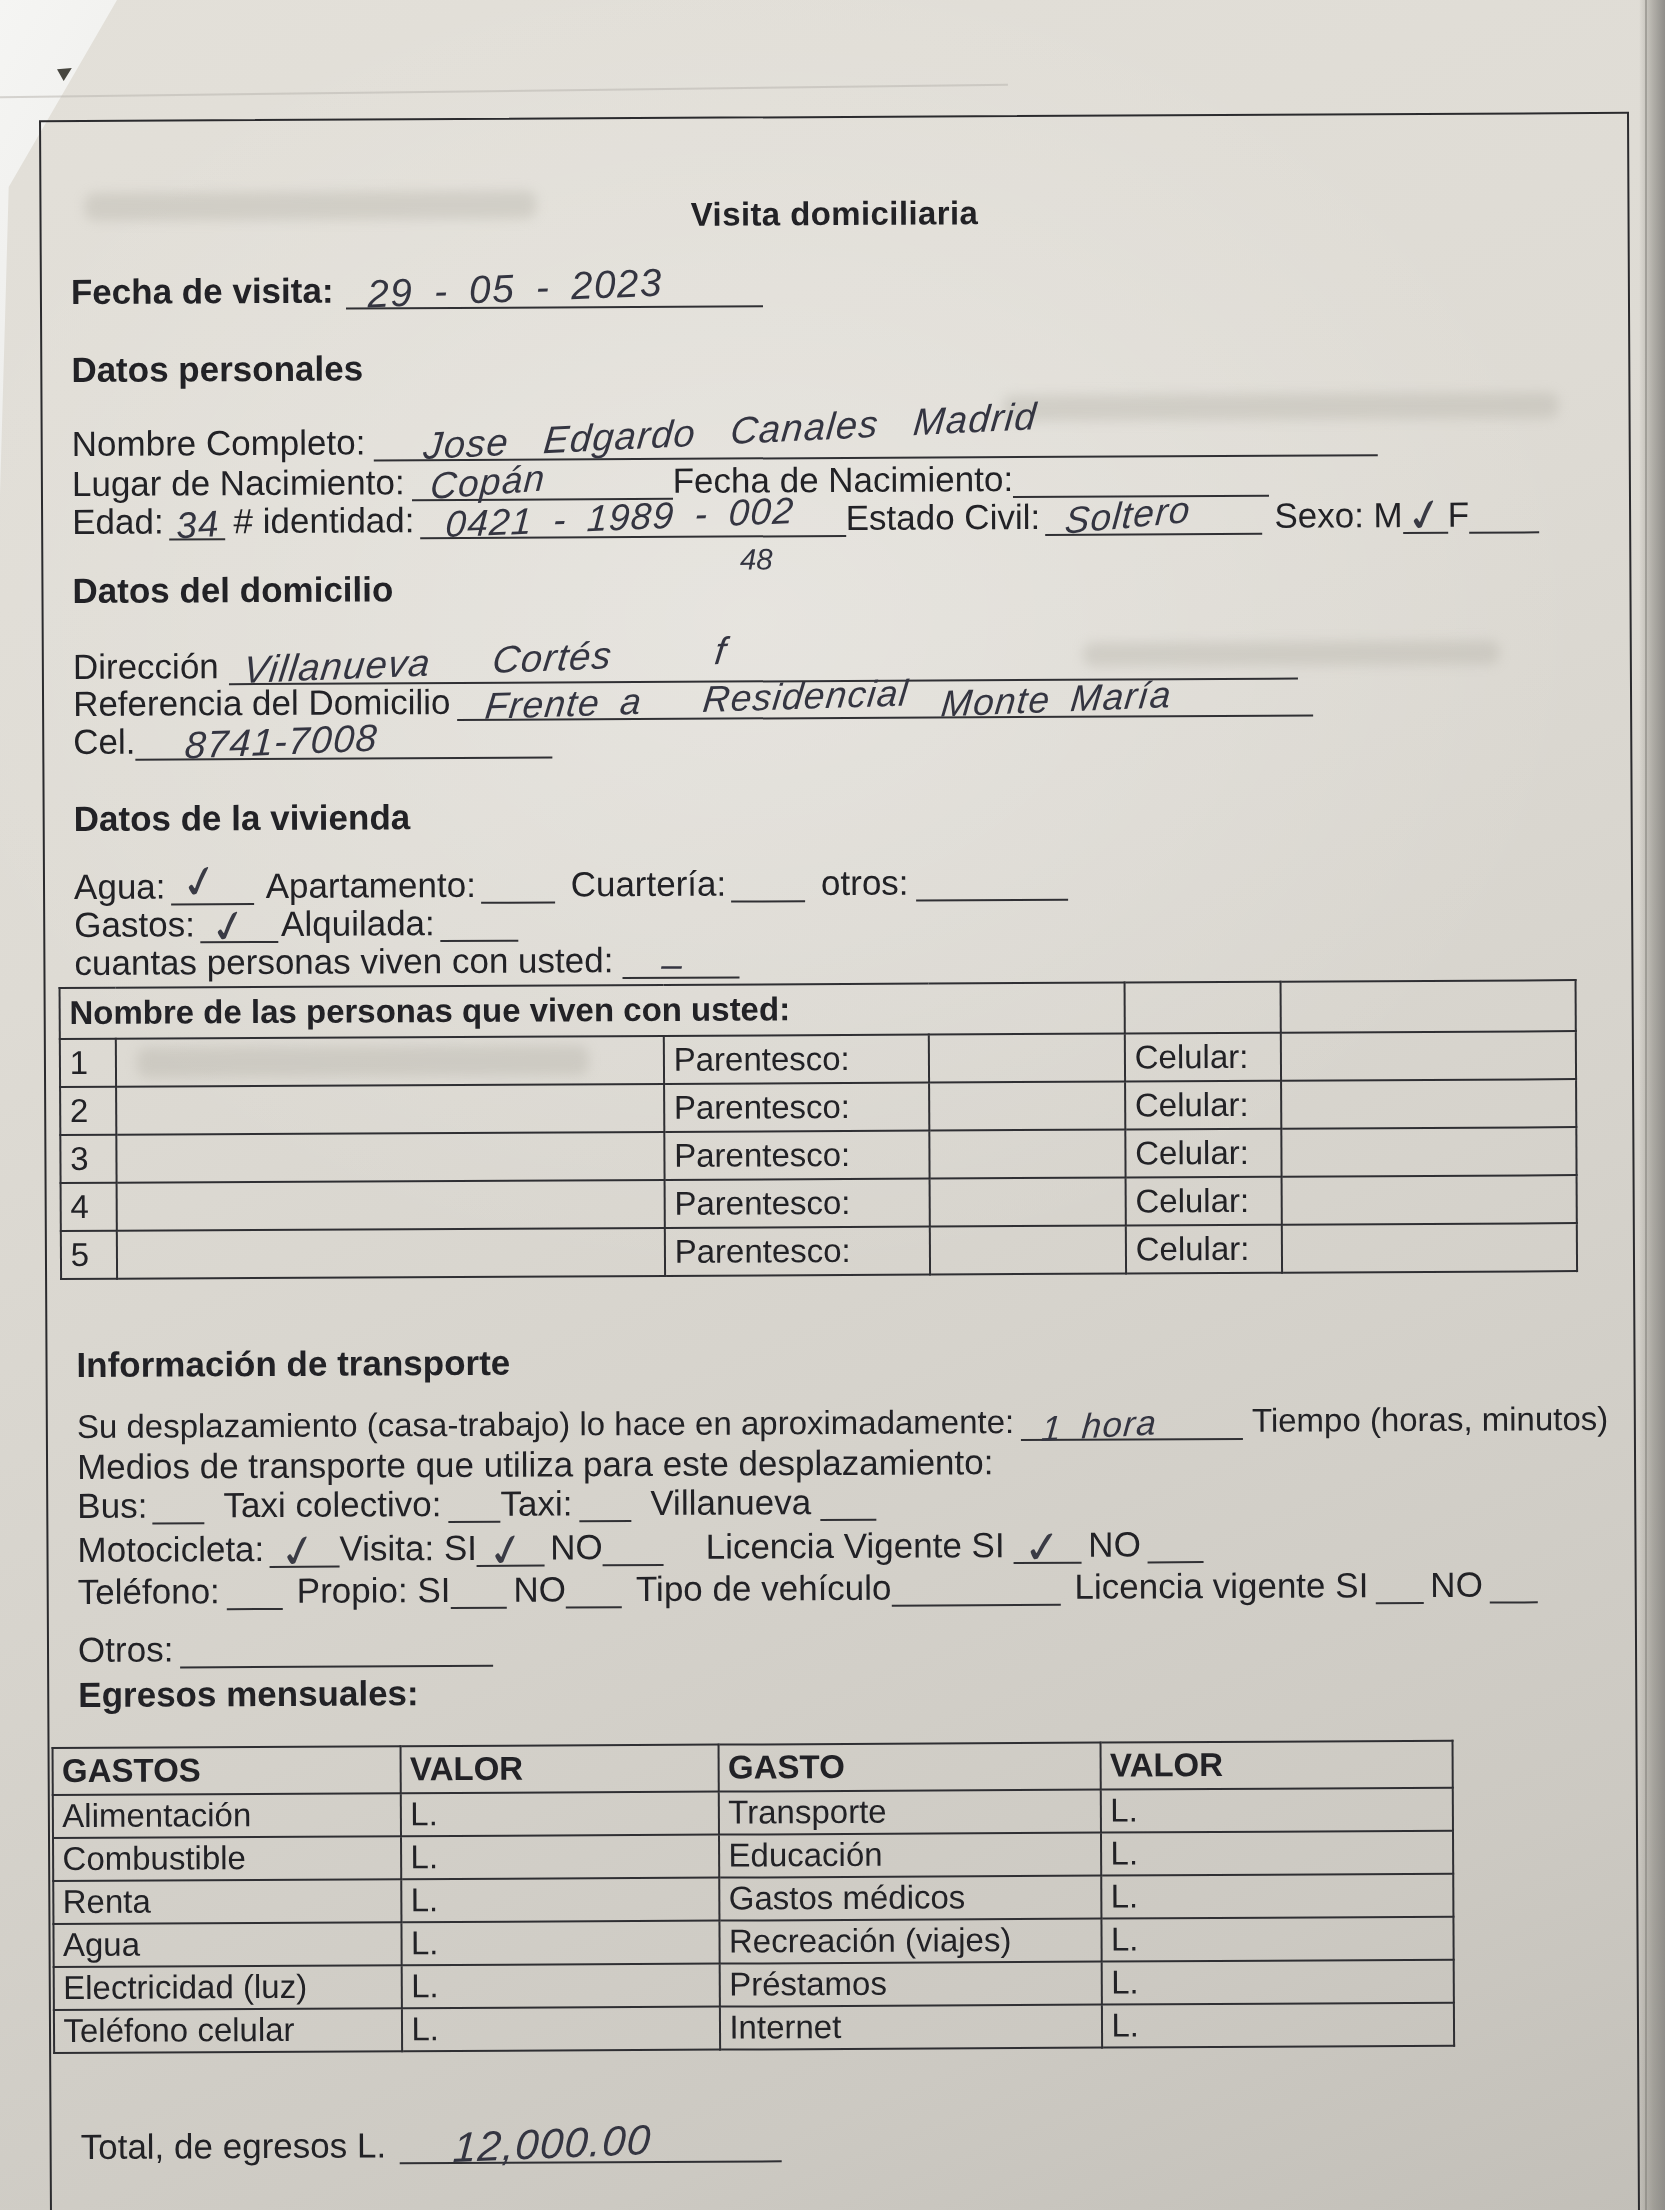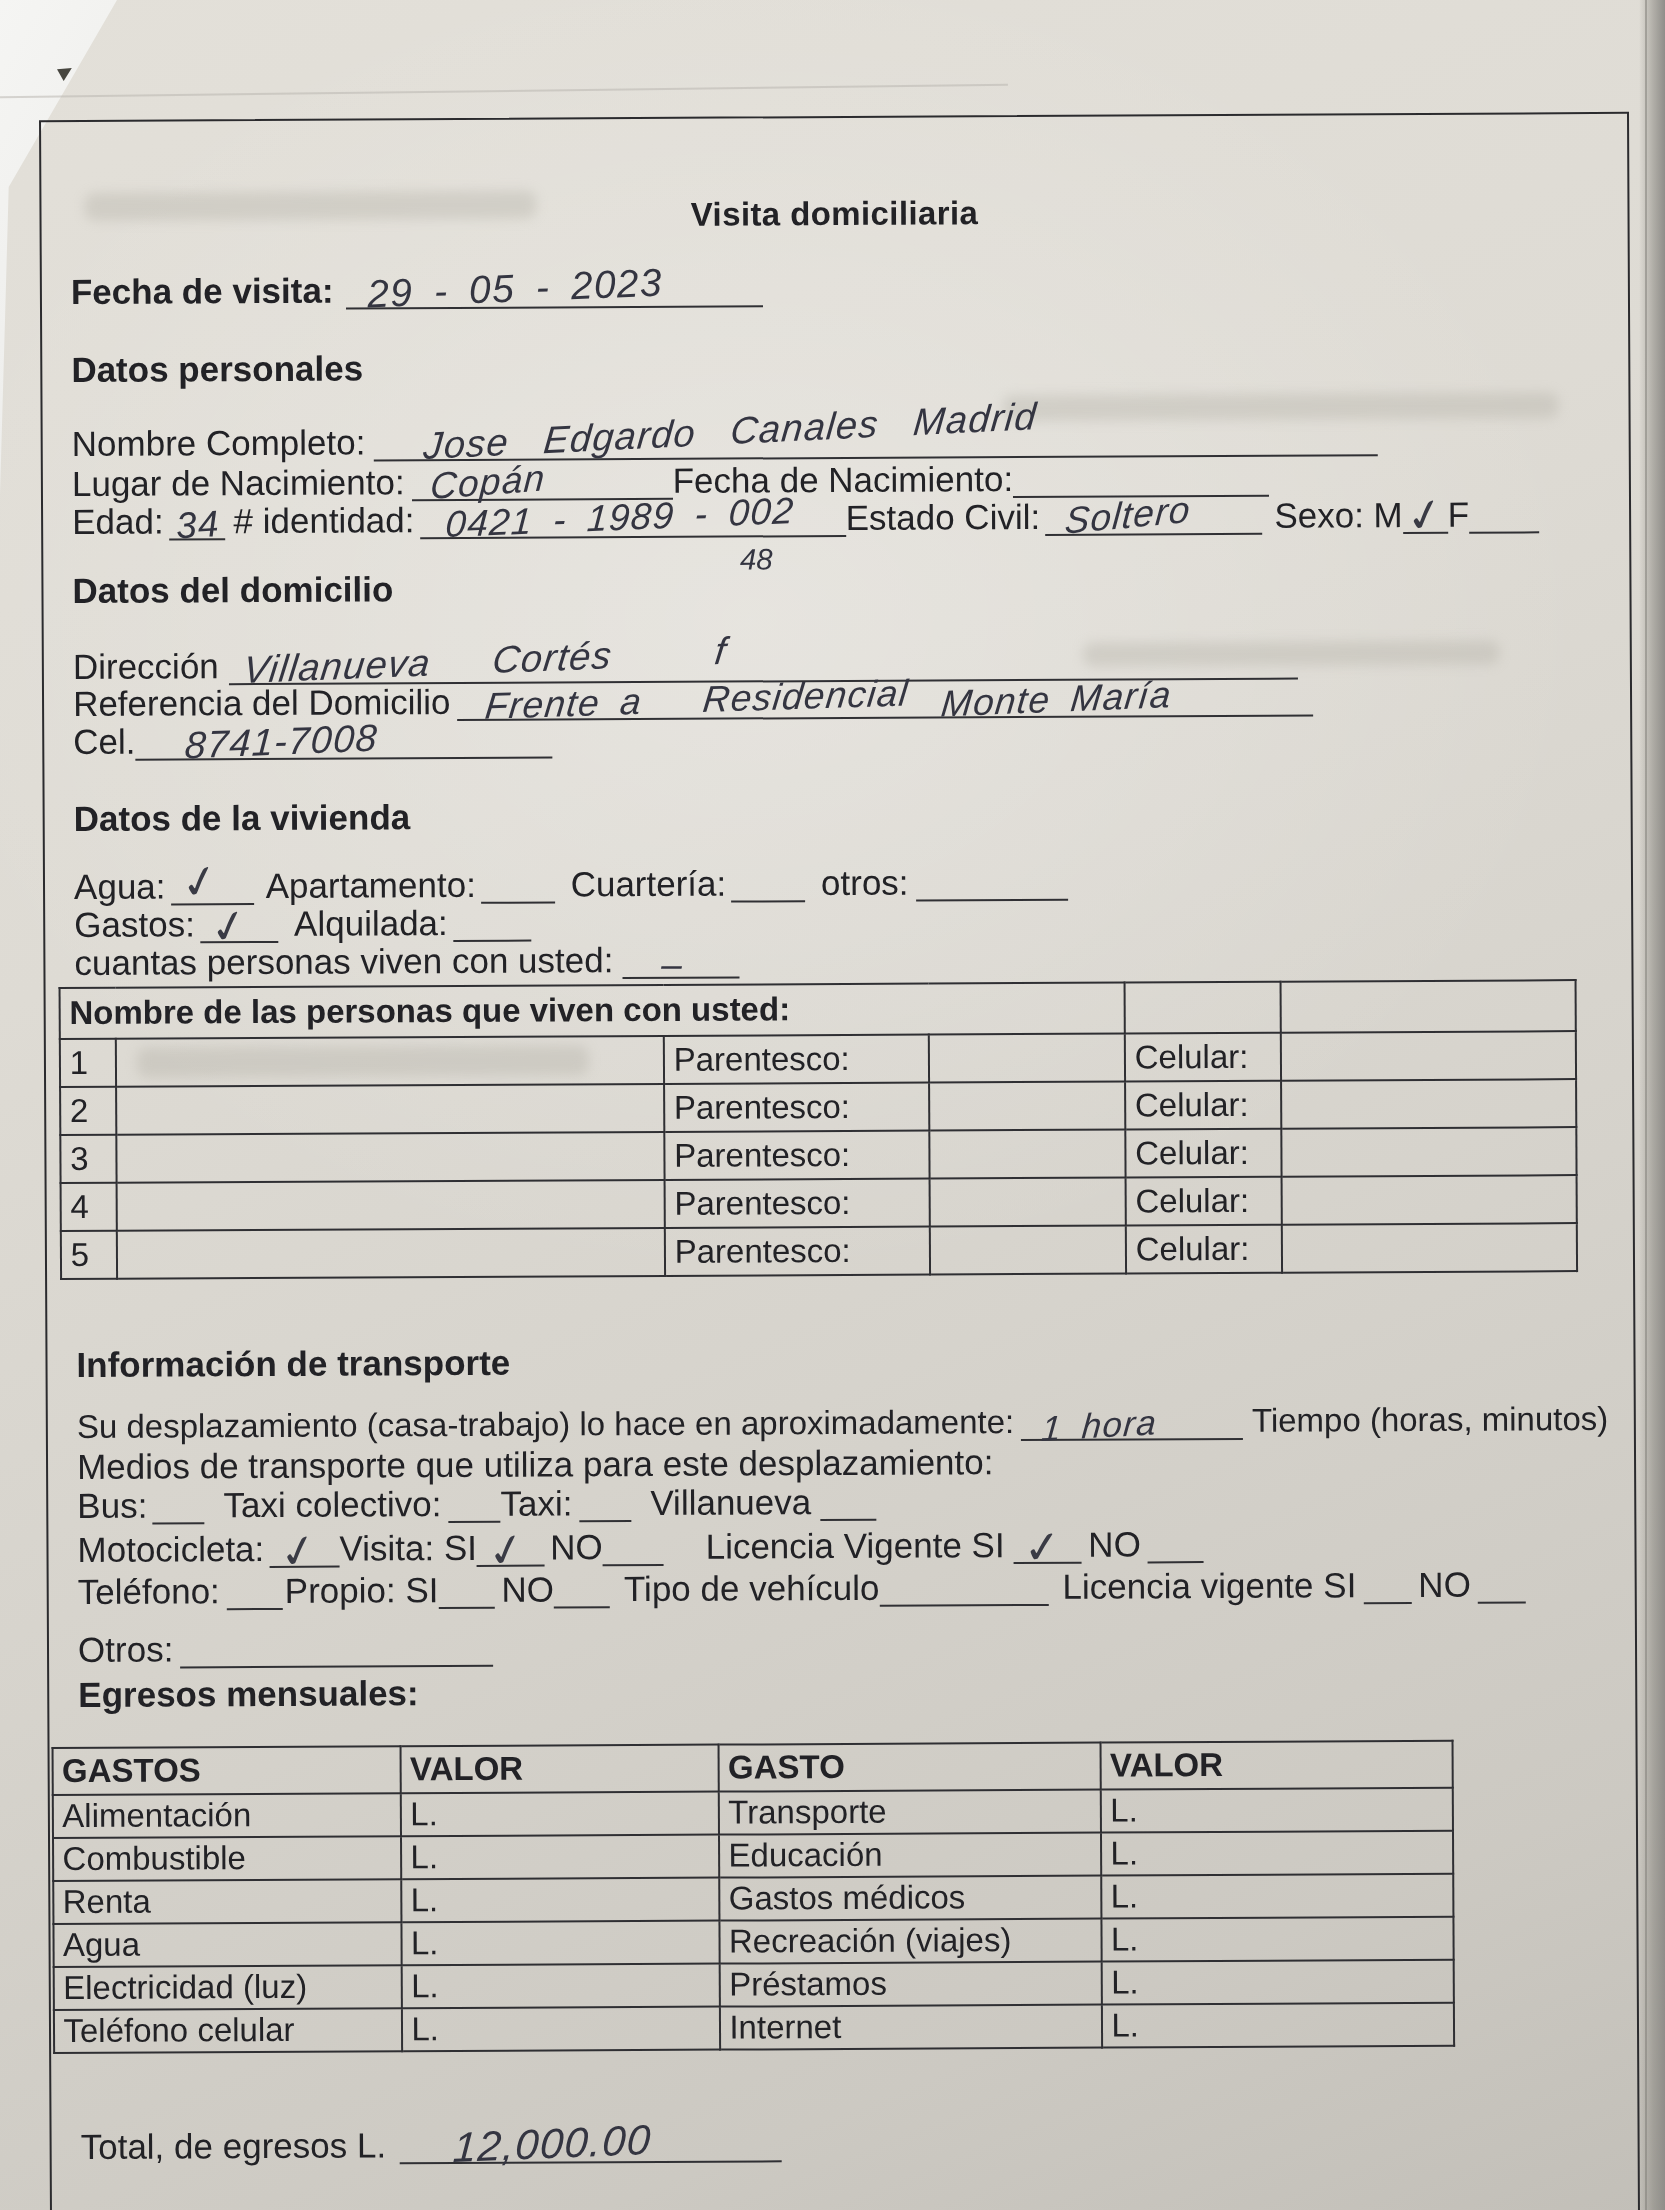--- a/index.html
+++ b/index.html
@@ -177,21 +177,21 @@
     <span class="ul" style="width:74px;margin-left:5.2px;"></span>
     <span style="margin-left:15.6px;">otros:</span>
     <span class="ul" style="width:152px;margin-left:7px;"></span>
   </div>
 
   <div class="line" style="top:783px;">
     <span>Gastos:</span>
     <span class="ul" style="width:78px;margin-left:5.2px;">
       <span class="check">✓</span>
     </span>
-    <span style="margin-left:16px;">Alquilada:</span>
+    <span style="margin-left:3px;">Alquilada:</span>
     <span class="ul" style="width:78px;margin-left:5.2px;"></span>
   </div>
 
   <div class="line" style="top:821px;">
     <span>cuantas personas viven con usted:</span>
     <span class="ul" style="width:117px;margin-left:8.7px;">
       <span class="hw" style="left:39px;">–</span>
     </span>
   </div>
 
@@ -293,21 +293,21 @@
     <span class="ul" style="width:68px;margin-left:8.7px;">
       <span class="check" style="transform:rotate(-5deg);">✓</span>
     </span>
     <span style="margin-left:7px;">NO</span>
     <span class="ul" style="width:56px;margin-left:7px;"></span>
   </div>
 
   <div class="line" style="top:1450px;">
     <span>Teléfono:</span>
     <span class="ul" style="width:56px;margin-left:7px;"></span>
-    <span style="margin-left:2px;">Propio: SI</span>
+    <span style="margin-left:14px;">Propio: SI</span>
     <span class="ul" style="width:56px;"></span>
     <span style="margin-left:7px;">NO</span>
     <span class="ul" style="width:56px;"></span>
     <span style="margin-left:14px;">Tipo de vehículo</span>
     <span class="ul" style="width:169px;"></span>
     <span style="margin-left:14px;">Licencia vigente SI</span>
     <span class="ul" style="width:48px;margin-left:7px;"></span>
     <span style="margin-left:7px;">NO</span>
     <span class="ul" style="width:48px;margin-left:7px;"></span>
   </div>

